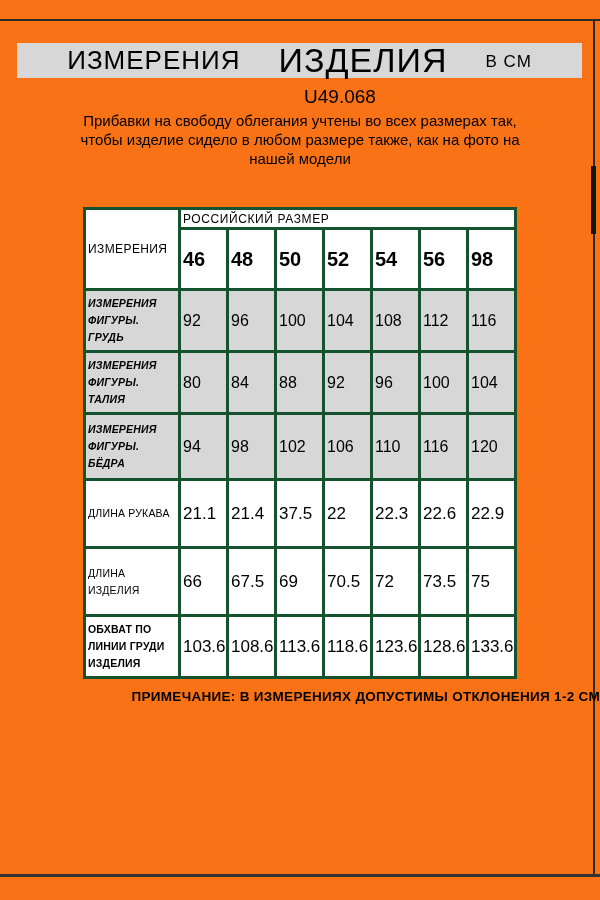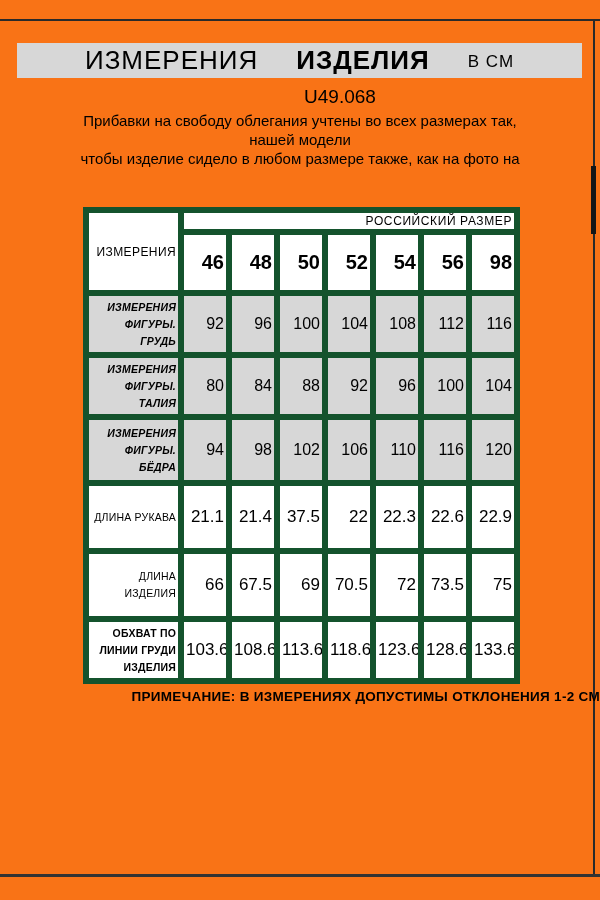--- a/index.html
+++ b/index.html
@@ -19,41 +19,41 @@
   .frame-right-thick { position: absolute; left: 591px; top: 166px; width: 5px; height: 68px; background: #161616; }
   .frame-bottom { position: absolute; left: 0;   top: 874px; width: 600px; height: 3px; background: #333333; }
 
   
   .title-bar {
     position: absolute; left: 17px; top: 43px; width: 565px; height: 35px;
     background: #d7d7d7;
     display: flex; justify-content: center; align-items: center; gap: 38px;
   }
   .title-main { font-size: 26px; font-weight: 400; letter-spacing: 1px; }
-  .title-bold { font-size: 26px; font-weight: 700; letter-spacing: 1px; text-align: center; }
+  .title-bold { font-size: 34px; font-weight: 400; letter-spacing: 1px; text-align: center; }
   .title-unit { font-size: 17px; font-weight: 400; letter-spacing: 1px; padding-top: 3px; }
 
   .product-code {
     position: absolute; left: 0; top: 86px; width: 600px;
     text-align: center; font-size: 19px; font-weight: 400; margin-left: 40px;
   }
   .description {
     position: absolute; left: 50px; top: 111px; width: 500px;
     text-align: center; font-size: 15px; line-height: 19px;
   }
 
   
   .size-table-wrap { position: absolute; left: 83px; top: 207px; }
   table.size-table {
     border-collapse: collapse; table-layout: fixed; width: 431px;
     font-family: "Liberation Sans", sans-serif;
   }
   table.size-table td {
-    border: 6px solid #14532d;
-    text-align: right; vertical-align: middle;
+    border: 3px solid #14532d;
+    text-align: left; vertical-align: middle;
     padding: 1px 2px;
     overflow: hidden;
   }
   col.c-label { width: 95px; }
   col.c-size  { width: 48px; }
 
   tr.r-group  { height: 20px; }
   tr.r-sizes  { height: 61px; }
   tr.h62 { height: 62px; }
   tr.h65 { height: 68px; }
@@ -90,22 +90,22 @@
   <header class="title-bar">
     <span class="title-main">ИЗМЕРЕНИЯ</span>
     <span class="title-bold">ИЗДЕЛИЯ</span>
     <span class="title-unit">В СМ</span>
   </header>
 
   <div class="product-code">U49.068</div>
 
   <div class="description">
     <div>Прибавки на свободу облегания учтены во всех размерах так,</div>
+    <div>чтобы изделие сидело в любом размере также, как на фото на</div>
     <div>нашей модели</div>
-    <div>чтобы изделие сидело в любом размере также, как на фото на</div>
   </div>
 
   <div class="size-table-wrap">
     <table class="size-table">
       <colgroup>
         <col class="c-label">
         <col class="c-size">
           <col class="c-size">
           <col class="c-size">
           <col class="c-size">

